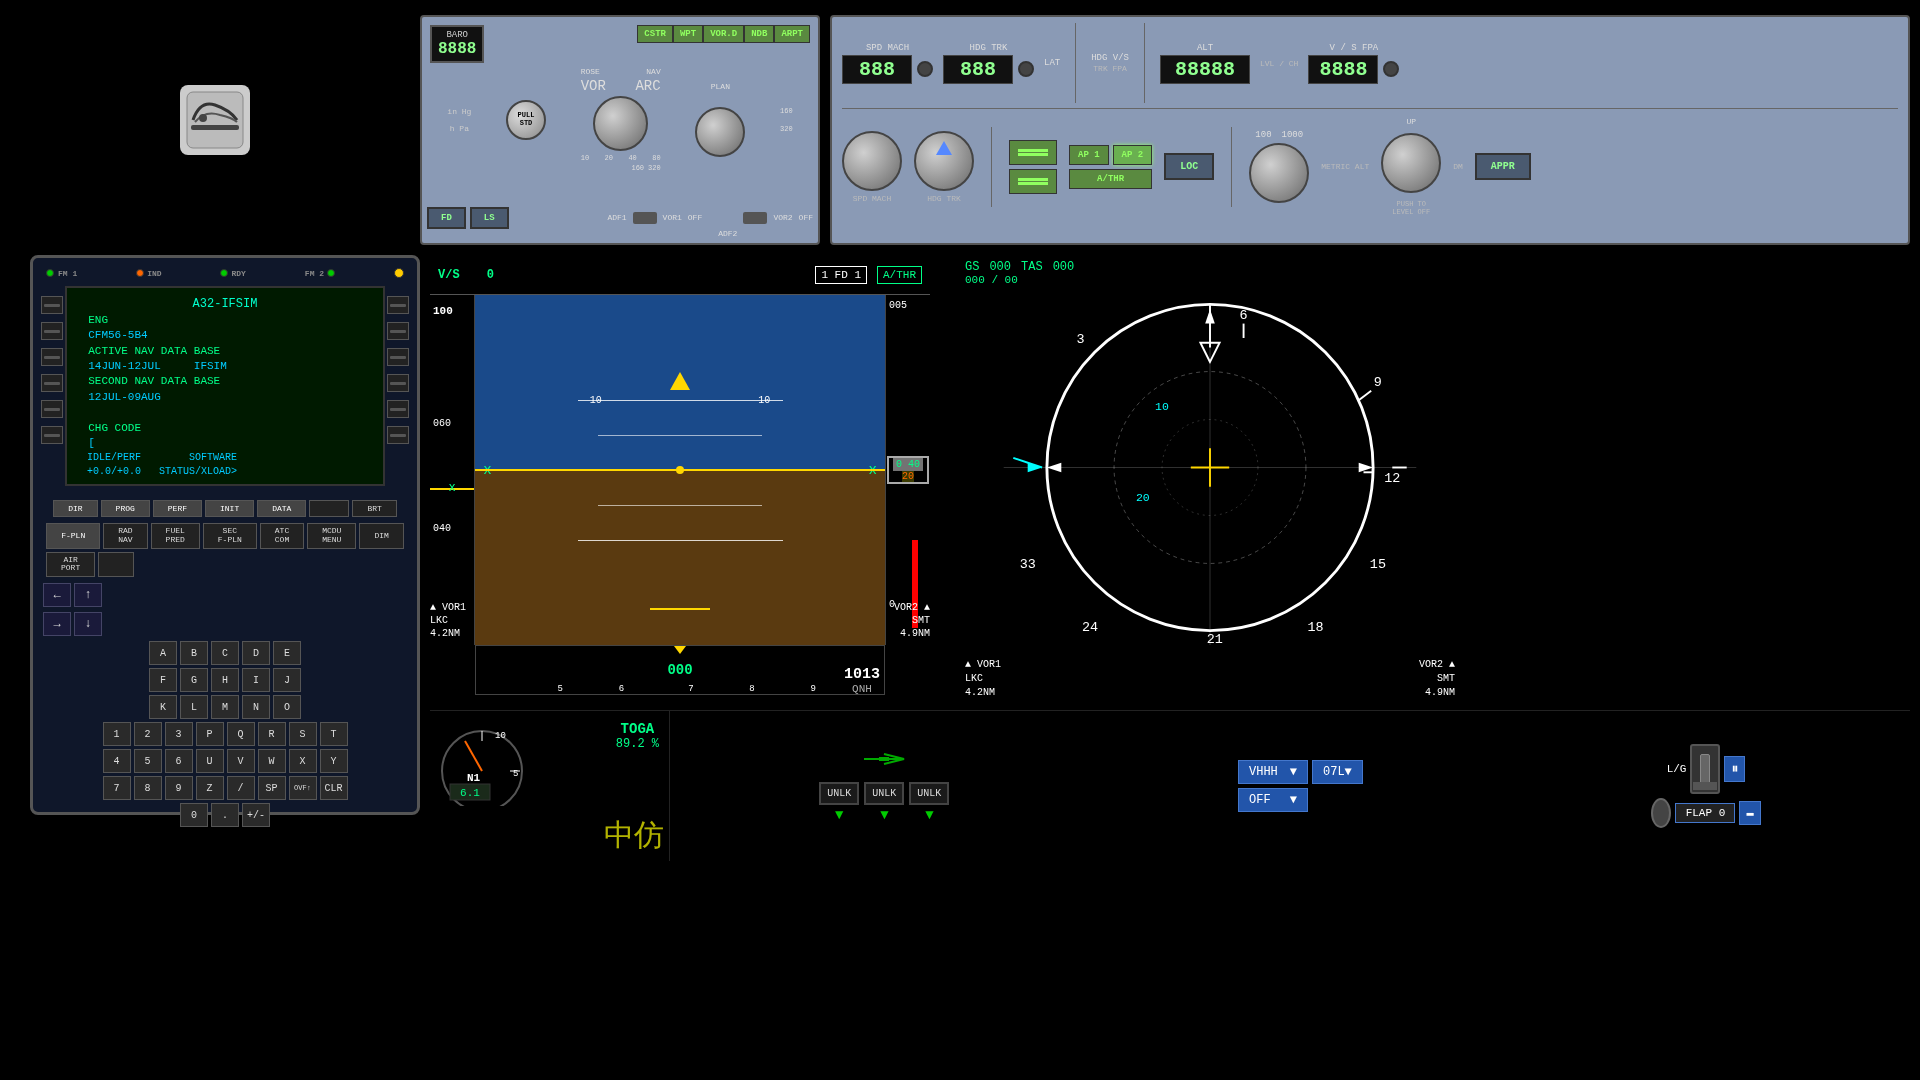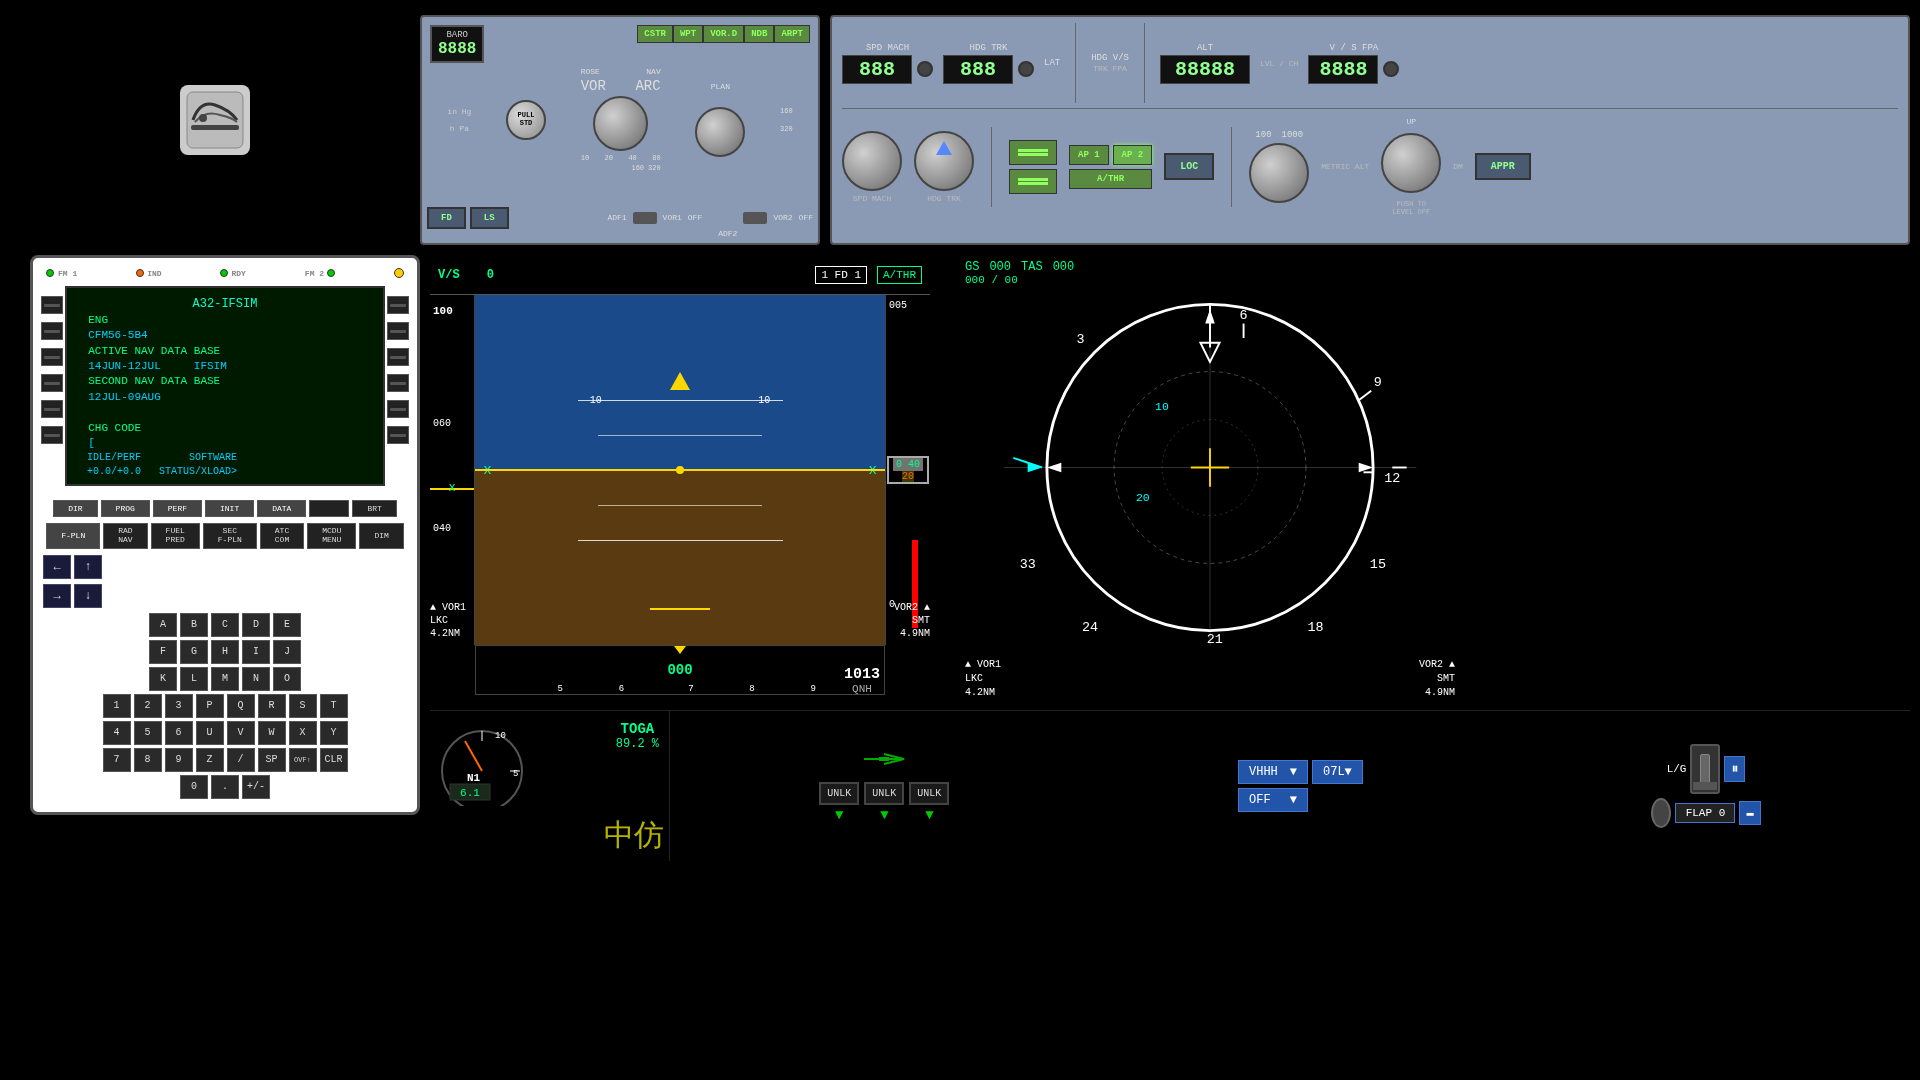--- a/index.html
+++ b/index.html
@@ -197,21 +197,21 @@
       gap: 2px;
     }
 
     
     #mcdu-panel {
       position: absolute;
       top: 255px;
       left: 30px;
       width: 390px;
       height: 560px;
-      background: #ffffff;
+      background: #0f172a;
       border: 3px solid #555;
       border-radius: 8px;
       padding: 8px;
     }
     .mcdu-top-indicators {
       display: flex;
       justify-content: space-between;
       align-items: center;
       margin-bottom: 6px;
       padding: 2px 5px;
@@ -641,20 +641,24 @@
   <div class="mcdu-function-btns">
     <button class="mcdu-fn-btn bright">F-PLN</button>
     <button class="mcdu-fn-btn" style="font-size:8px; line-height:1.1;">RAD<br>NAV</button>
     <button class="mcdu-fn-btn" style="font-size:8px; line-height:1.1;">FUEL<br>PRED</button>
     <button class="mcdu-fn-btn" style="font-size:8px; line-height:1.1;">SEC<br>F-PLN</button>
     <button class="mcdu-fn-btn" style="font-size:8px; line-height:1.1;">ATC<br>COM</button>
     <button class="mcdu-fn-btn" style="font-size:8px; line-height:1.1;">MCDU<br>MENU</button>
     <button class="mcdu-fn-btn">DIM</button>
   </div>
 
+  <div style="display:flex; gap:3px; justify-content:flex-start; margin-top:3px; padding-left:5px;">
+    <button class="mcdu-fn-btn" style="font-size:8px; line-height:1.1; min-width:36px;">AIR<br>PORT</button>
+    <button class="mcdu-fn-btn" style="min-width:36px;"></button>
+  </div>
 
   <div class="mcdu-keyboard">
 
     <div style="display:flex; gap:3px; justify-content:flex-start; padding-left:2px; margin-bottom:2px;">
       <button class="mcdu-key nav-key arrow">←</button>
       <button class="mcdu-key nav-key arrow">↑</button>
     </div>
     <div style="display:flex; gap:3px; justify-content:flex-start; padding-left:2px; margin-bottom:2px;">
       <button class="mcdu-key nav-key arrow">→</button>
       <button class="mcdu-key nav-key arrow">↓</button>

